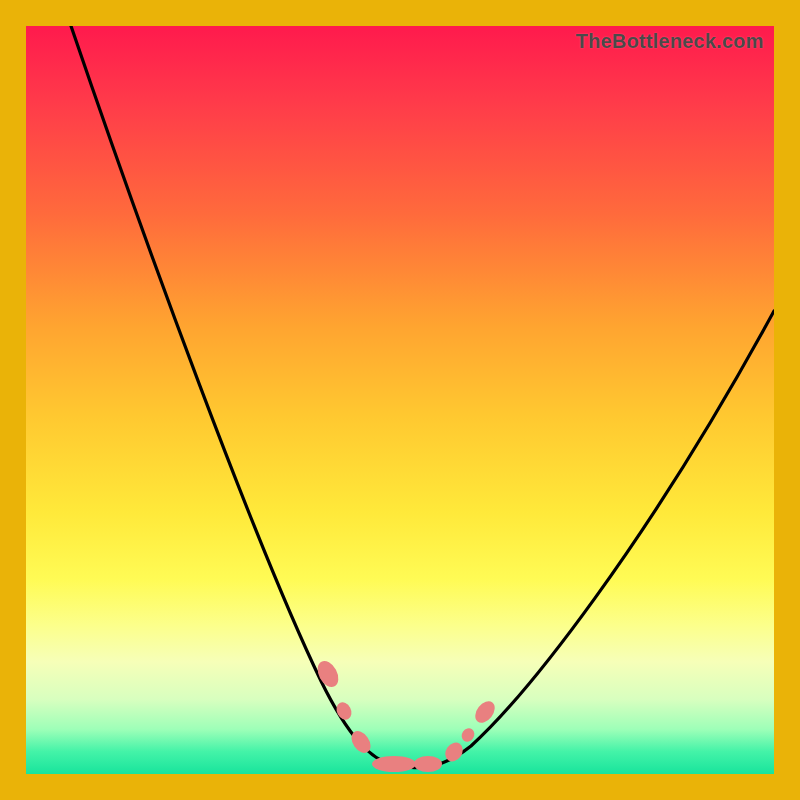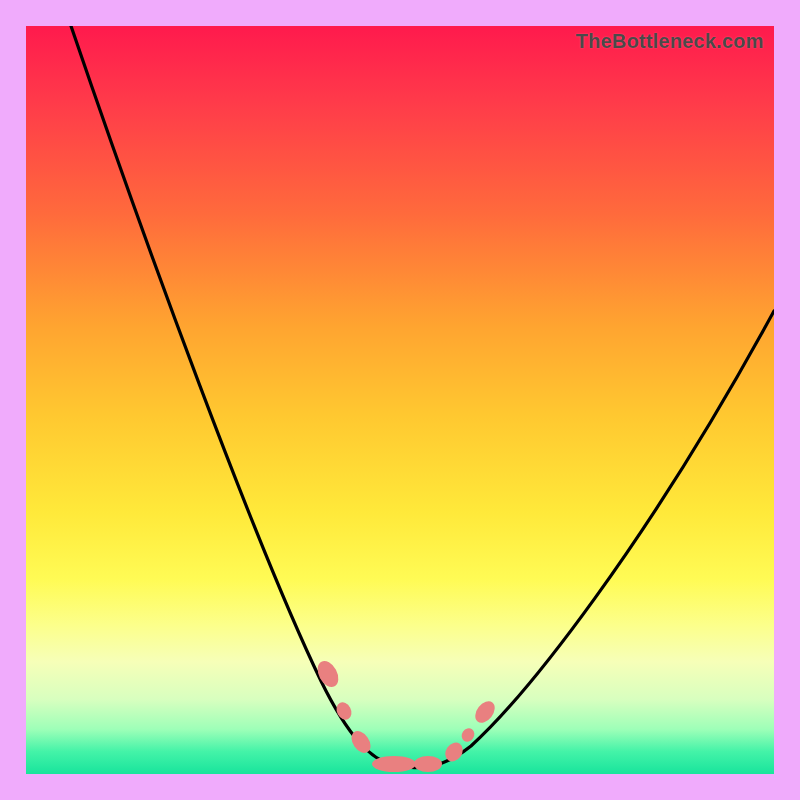--- a/index.html
+++ b/index.html
@@ -7,21 +7,21 @@
     padding: 0;
     width: 800px;
     height: 800px;
     overflow: hidden;
     background: #000;
     font-family: Arial, Helvetica, sans-serif;
   }
   .frame {
     position: absolute;
     inset: 0;
-    background: #f0abfc;
+    background: #eab308;
   }
   .plot {
     position: absolute;
     left: 26px;
     top: 26px;
     width: 748px;
     height: 748px;
     overflow: hidden;
   }
   .gradient {

